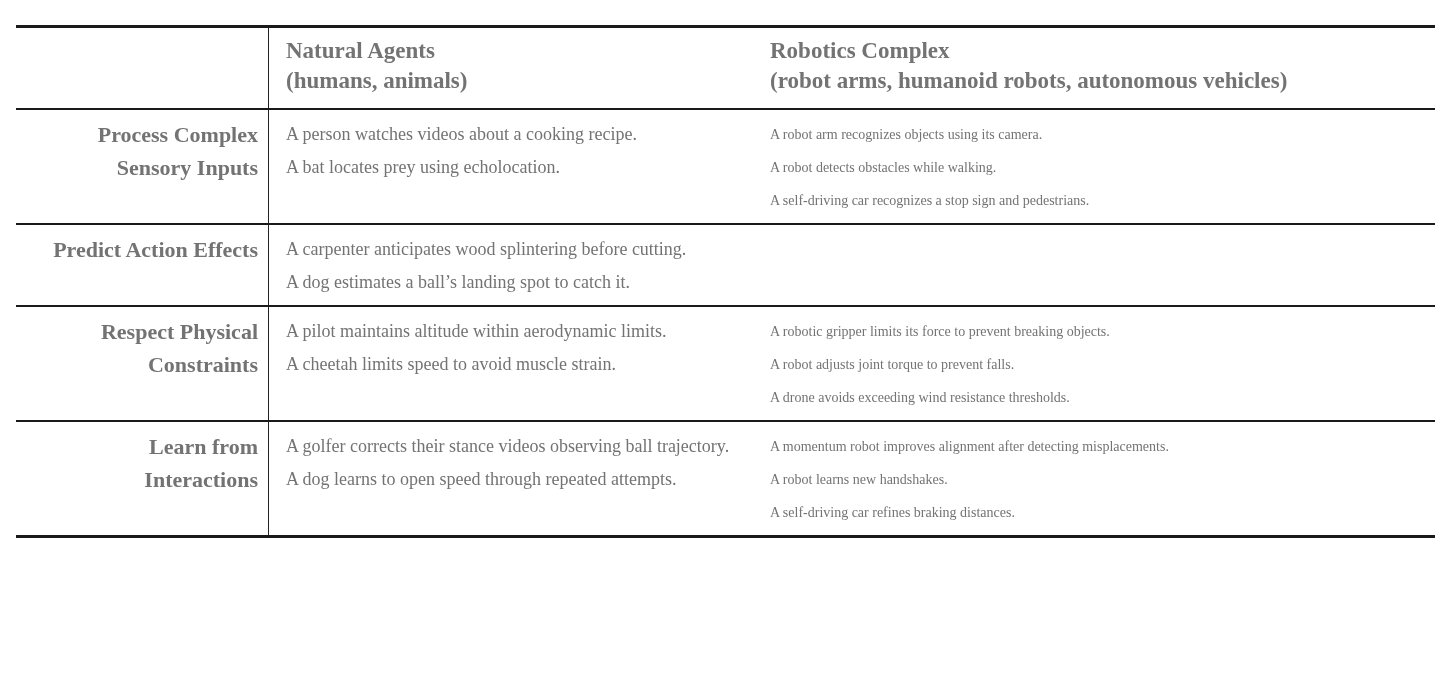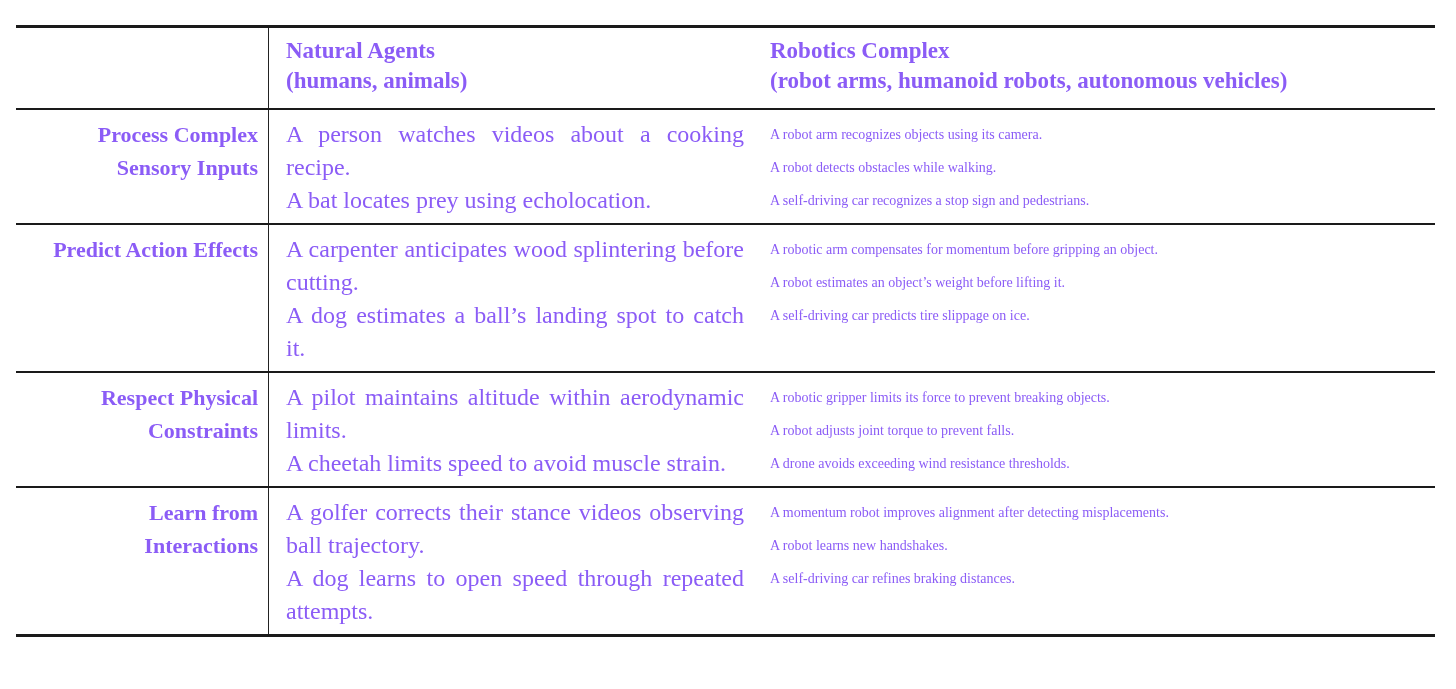--- a/index.html
+++ b/index.html
@@ -6,21 +6,21 @@
     margin: 0;
     padding: 0;
     background: #ffffff;
   }
   .page {
     position: relative;
     width: 1456px;
     height: 689px;
     background: #ffffff;
     font-family: "Liberation Serif", "DejaVu Serif", serif;
-    color: #8b5cf6;
+    color: #737373;
     overflow: hidden;
   }
   .tbl {
     position: absolute;
     left: 16px;
     top: 25px;
     width: 1419px;
     border-top: 3px solid #1a1a1a;
     border-bottom: 3px solid #1a1a1a;
   }
@@ -35,21 +35,21 @@
   .c1 {
     padding: 8px 10px 6px 17px;
     font-weight: bold;
     font-size: 22px;
     line-height: 33px;
     text-align: right;
   }
   .c2 {
     border-left: 1.5px solid #222222;
     padding: 8px 12px 6px 17px;
-    font-size: 24px;
+    font-size: 18px;
     line-height: 33px;
   }
   .c3 {
     padding: 8px 35px 6px 14px;
     font-size: 14px;
     line-height: 33px;
   }
   .header-row .cell {
     font-weight: bold;
     font-size: 23px;
@@ -93,25 +93,20 @@
         <p>A self-driving car recognizes a stop sign and pedestrians.</p>
       </div>
     </div>
 
     <div class="row">
       <div class="cell c1">Predict Action Effects</div>
       <div class="cell c2">
         <p>A carpenter anticipates wood splintering before cutting.</p>
         <p>A dog estimates a ball’s landing spot to catch it.</p>
       </div>
-      <div class="cell c3">
-        <p>A robotic arm compensates for momentum before gripping an object.</p>
-        <p>A robot estimates an object’s weight before lifting it.</p>
-        <p>A self-driving car predicts tire slippage on ice.</p>
-      </div>
     </div>
 
     <div class="row">
       <div class="cell c1">Respect Physical Constraints</div>
       <div class="cell c2">
         <p>A pilot maintains altitude within aerodynamic limits.</p>
         <p>A cheetah limits speed to avoid muscle strain.</p>
       </div>
       <div class="cell c3">
         <p>A robotic gripper limits its force to prevent breaking objects.</p>

